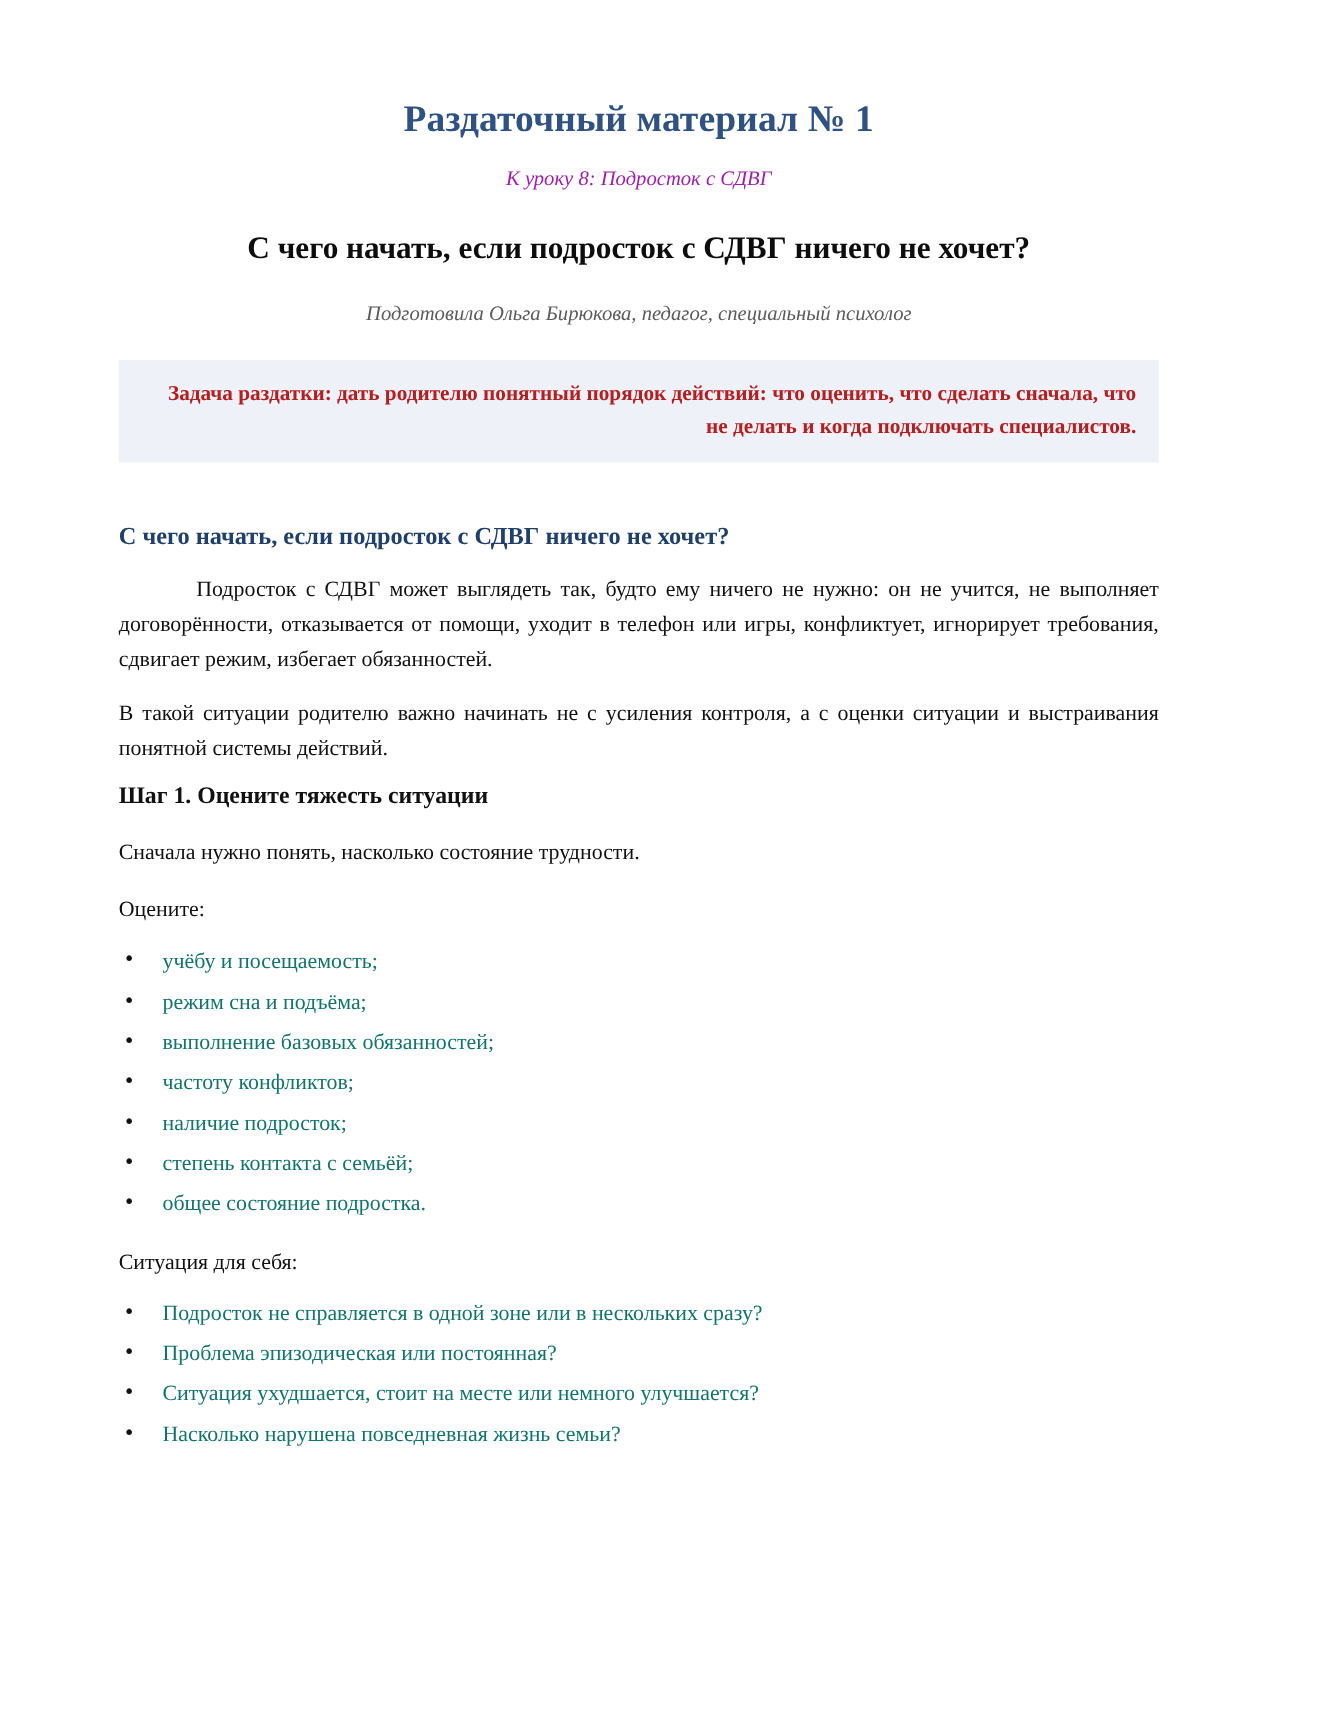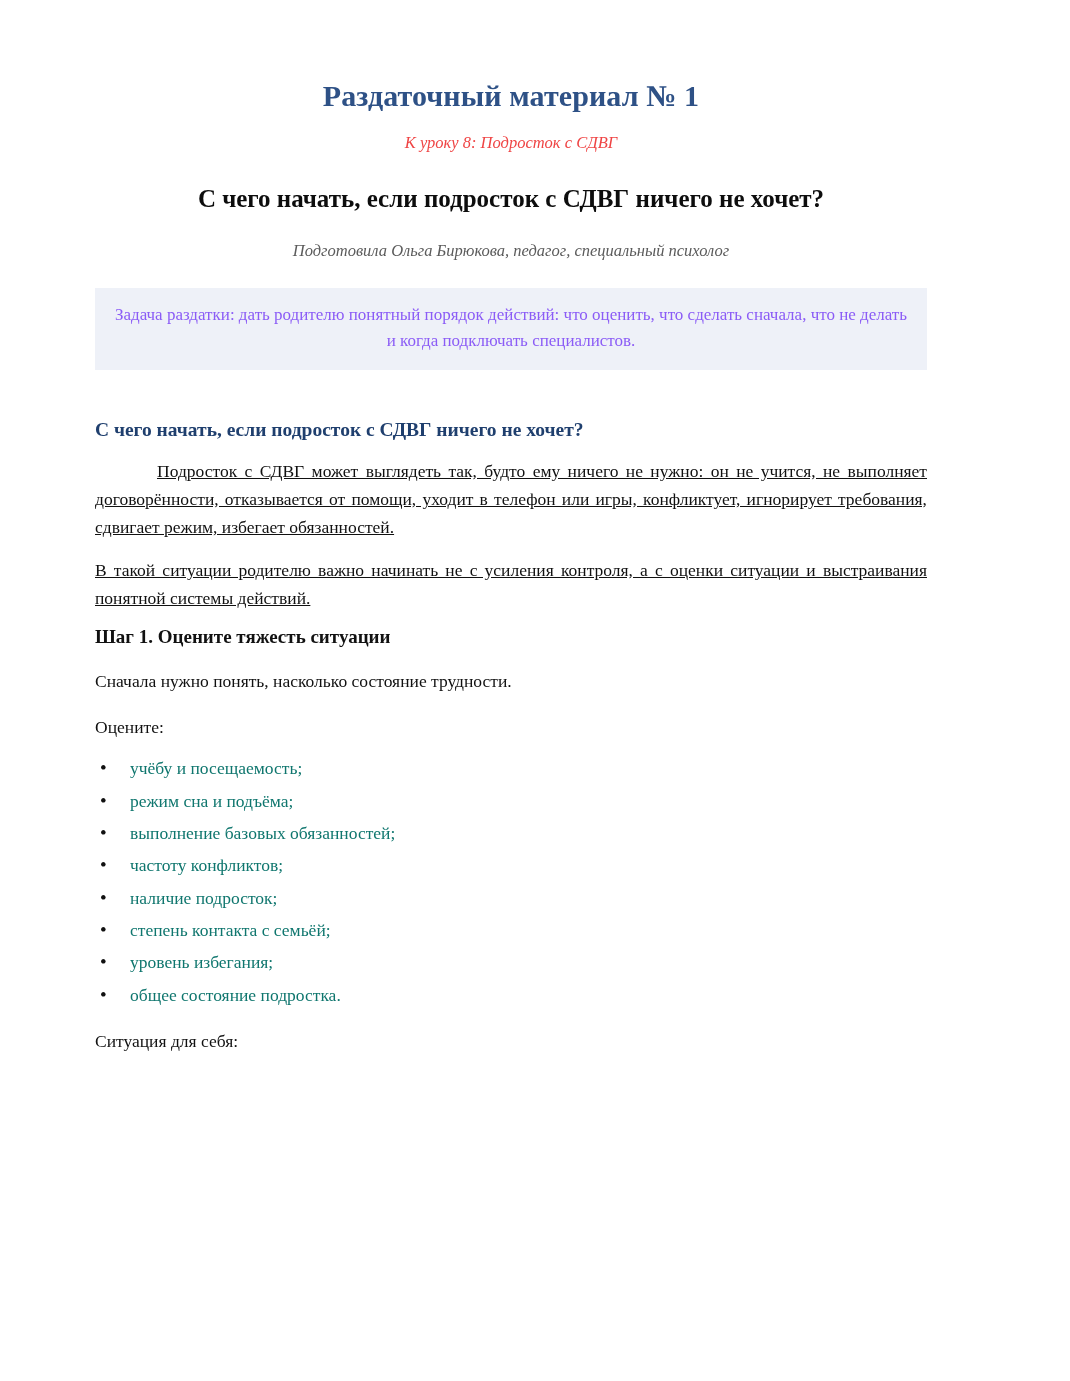--- a/index.html
+++ b/index.html
@@ -32,21 +32,21 @@
     color: #2e5186;
     letter-spacing: 0.1px;
     line-height: 1.2;
   }
 
   .doc-subtitle {
     margin: 19px 0 0 0;
     text-align: center;
     font-size: 16.5px;
     font-style: italic;
-    color: #ef4444;
+    color: #a21caf;
     line-height: 1.25;
   }
 
   .doc-heading {
     margin: 30px 0 0 0;
     text-align: center;
     font-size: 25px;
     font-weight: bold;
     color: #0d0d0d;
     line-height: 1.22;
@@ -65,40 +65,40 @@
   .callout {
     margin: 26px 0 0 0;
     background: #eef1f8;
     padding: 14px 18px 16px 18px;
     box-sizing: border-box;
   }
   .callout p {
     margin: 0;
     font-size: 17px;
     line-height: 1.55;
-    color: #8b5cf6;
-    text-align: center;
+    color: #b91c1c;
+    text-align: right;
+    font-weight: bold;
   }
 
   
   .section-heading {
     margin: 47px 0 0 0;
     font-size: 19.5px;
     font-weight: bold;
     color: #1f3f6e;
     line-height: 1.3;
   }
 
   .body-para {
     margin: 14px 0 0 0;
     font-size: 17.5px;
     line-height: 1.62;
     text-align: justify;
     color: #111111;
-    text-decoration: underline;
   }
   .body-para.indent {
     text-indent: 62px;
   }
 
   .step-heading {
     margin: 12px 0 0 0;
     font-size: 19px;
     font-weight: bold;
     color: #111111;
@@ -165,20 +165,25 @@
 
   <p class="lead-in">Оцените:</p>
 
   <ul class="bullets">
     <li>учёбу и посещаемость;</li>
     <li>режим сна и подъёма;</li>
     <li>выполнение базовых обязанностей;</li>
     <li>частоту конфликтов;</li>
     <li>наличие подросток;</li>
     <li>степень контакта с семьёй;</li>
-    <li>уровень избегания;</li>
     <li>общее состояние подростка.</li>
   </ul>
 
   <p class="lead-in">Ситуация для себя:</p>
 
+  <ul class="bullets">
+    <li>Подросток не справляется в одной зоне или в нескольких сразу?</li>
+    <li>Проблема эпизодическая или постоянная?</li>
+    <li>Ситуация ухудшается, стоит на месте или немного улучшается?</li>
+    <li>Насколько нарушена повседневная жизнь семьи?</li>
+  </ul>
 
 </div>
 
 </body></html>

